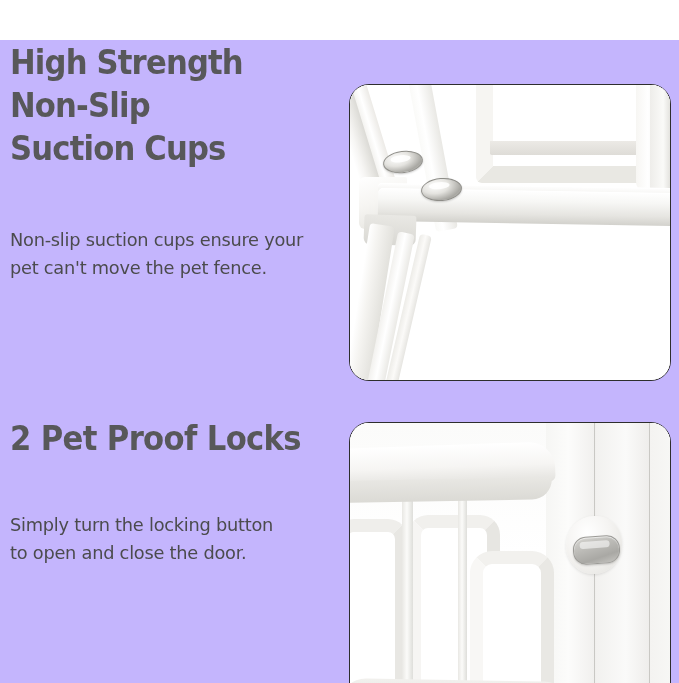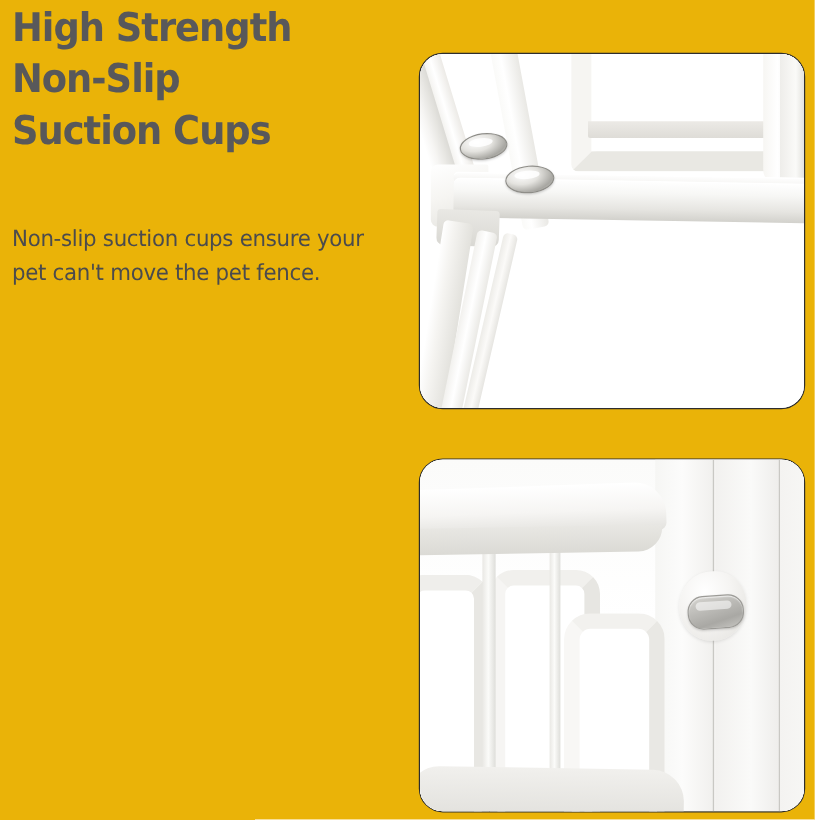--- a/index.html
+++ b/index.html
@@ -12,21 +12,22 @@
     height: 683px;
     position: relative;
     overflow: hidden;
     font-family: "Liberation Sans", "DejaVu Sans", sans-serif;
     -webkit-font-smoothing: antialiased;
   }
 
   .infographic {
     position: absolute;
     inset: 0;
-    background: #eab308;
+    background: #c4b5fd;
+    margin-top: 40px;
   }
 
   
   .feature-text {
     position: absolute;
     left: 10px;
     width: 330px;
   }
   .feature-text.block-1 { top: 2px; }
   .feature-text.block-2 { top: 378px; }
@@ -433,20 +434,25 @@
 
       <div class="suction-cup p1-cup-1">
         <div class="cup-highlight"></div>
       </div>
       <div class="suction-cup p1-cup-2">
         <div class="cup-highlight"></div>
       </div>
     </div>
   </div>
 
+  <div class="feature-text block-2">
+    <h2 class="headline headline-2">2 Pet Proof Locks</h2>
+    <p class="body-copy">Simply turn the locking button
+to open and close the door.</p>
+  </div>
 
   <div class="photo-panel panel-lock">
     <div class="panel-scene">
       <div class="p2-bg"></div>
 
       <div class="p2-door-panel p2-door-left"></div>
       <div class="p2-door-panel p2-door-mid"></div>
       <div class="p2-door-panel p2-door-right"></div>
       <div class="p2-seam p2-seam-a"></div>
       <div class="p2-seam p2-seam-b"></div>

